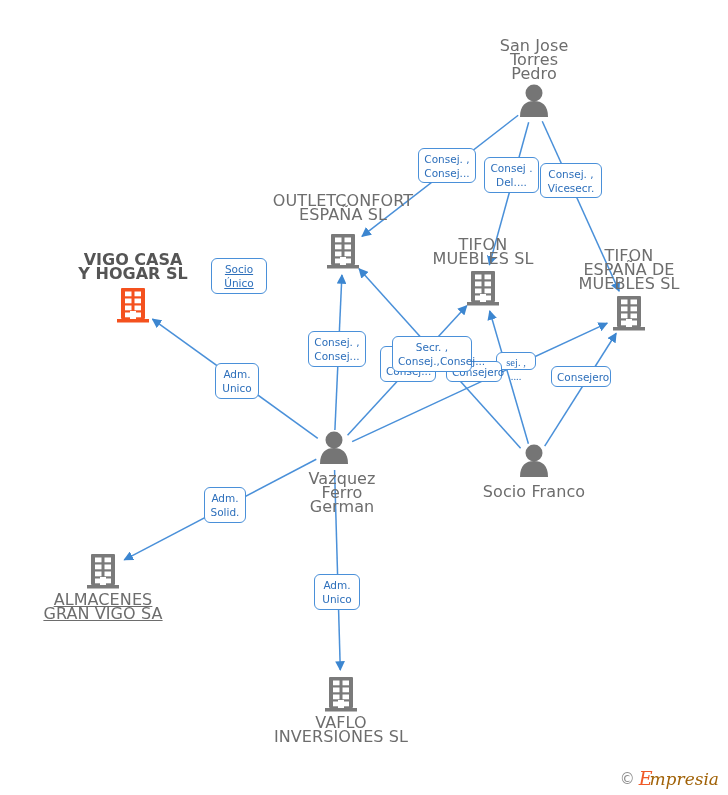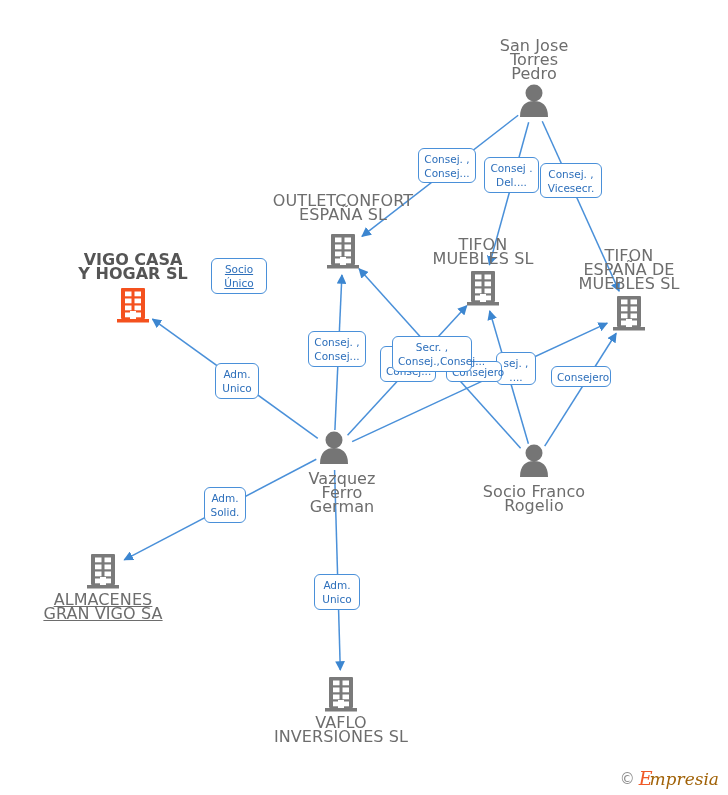--- a/index.html
+++ b/index.html
@@ -175,21 +175,20 @@
       <div>VIGO CASA</div>
       <div>Y HOGAR SL</div>
     </div>
     <div class="node-label" style="left: 252px; width: 180px; top: 472px;">
       <div>Vazquez</div>
       <div>Ferro</div>
       <div>German</div>
     </div>
     <div class="node-label" style="left: 444px; width: 180px; top: 485px;">
       <div>Socio Franco</div>
-      <div>Rogelio</div>
     </div>
     <div class="node-label" style="left: 13px; width: 180px; top: 593px; text-decoration: underline;">
       <div>ALMACENES</div>
       <div>GRAN VIGO SA</div>
     </div>
     <div class="node-label" style="left: 251px; width: 180px; top: 716px;">
       <div>VAFLO</div>
       <div>INVERSIONES SL</div>
     </div>
   </div>
@@ -218,21 +217,21 @@
       <div>C...</div>
       <div>Consej...</div>
     </div>
     <div class="edge-label" style="left: 392px; top: 336px; width: 80px; height: 36px; z-index: 40;">
       <div>Secr. ,</div>
       <div>Consej.,Consej...</div>
     </div>
     <div class="edge-label" style="left: 446px; top: 361px; width: 56px; height: 21px; z-index: 30;">
       <div>Consejero</div>
     </div>
-    <div class="edge-label" style="left: 496px; top: 352px; width: 40px; height: 33px; z-index: 18;">
+    <div class="edge-label" style="left: 496px; top: 352px; width: 40px; height: 18px; z-index: 18; font-family: Liberation Serif, serif;">
       <div>sej. ,</div>
       <div>....</div>
     </div>
     <div class="edge-label" style="left: 215px; top: 363px; width: 44px; height: 36px; z-index: 19;">
       <div>Adm.</div>
       <div>Unico</div>
     </div>
     <div class="edge-label" style="left: 551px; top: 366px; width: 60px; height: 21px; z-index: 20;">
       <div>Consejero</div>
     </div>

